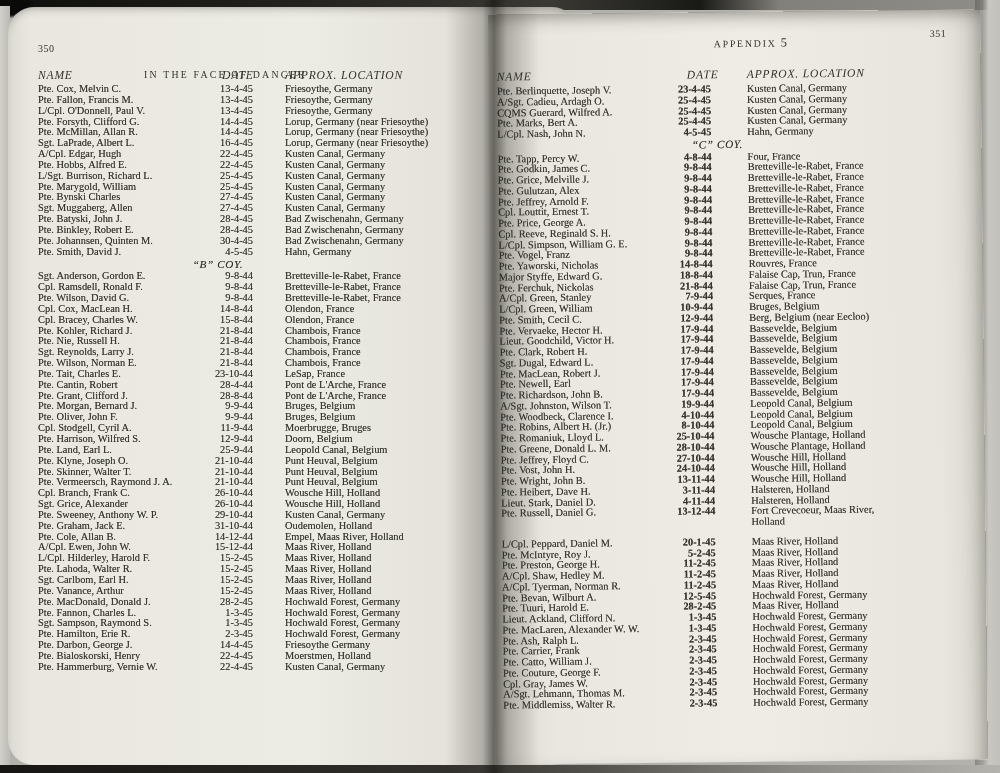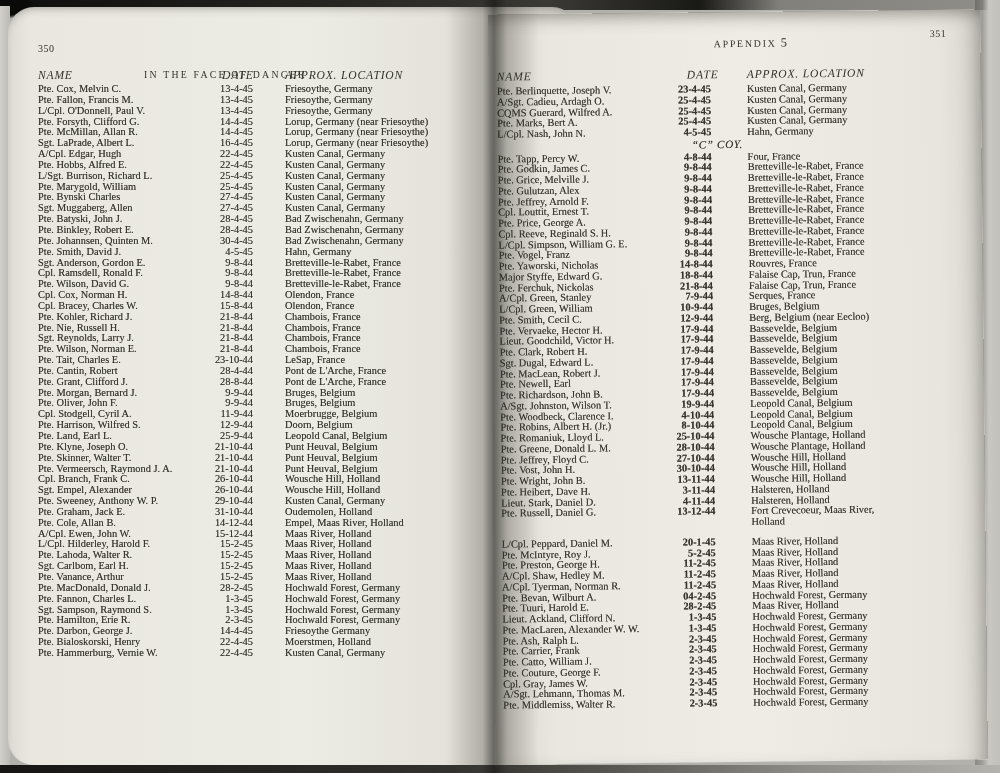--- a/index.html
+++ b/index.html
@@ -183,37 +183,38 @@
       <div class="row">
         <span class="c-name">Pte. Johannsen, Quinten M.</span>
         <span class="c-date">30-4-45</span>
         <span class="c-loc">Bad Zwischenahn, Germany</span>
       </div>
       <div class="row">
         <span class="c-name">Pte. Smith, David J.</span>
         <span class="c-date">4-5-45</span>
         <span class="c-loc">Hahn, Germany</span>
       </div>
+      <div class="coy-heading">“B” COY.</div>
       <div class="row">
         <span class="c-name">Sgt. Anderson, Gordon E.</span>
         <span class="c-date">9-8-44</span>
         <span class="c-loc">Bretteville-le-Rabet, France</span>
       </div>
       <div class="row">
         <span class="c-name">Cpl. Ramsdell, Ronald F.</span>
         <span class="c-date">9-8-44</span>
         <span class="c-loc">Bretteville-le-Rabet, France</span>
       </div>
       <div class="row">
         <span class="c-name">Pte. Wilson, David G.</span>
         <span class="c-date">9-8-44</span>
         <span class="c-loc">Bretteville-le-Rabet, France</span>
       </div>
       <div class="row">
-        <span class="c-name">Cpl. Cox, Norman H.</span>
+        <span class="c-name">Cpl. Cox, MacLean H.</span>
         <span class="c-date">14-8-44</span>
         <span class="c-loc">Olendon, France</span>
       </div>
       <div class="row">
         <span class="c-name">Cpl. Bracey, Charles W.</span>
         <span class="c-date">15-8-44</span>
         <span class="c-loc">Olendon, France</span>
       </div>
       <div class="row">
         <span class="c-name">Pte. Kohler, Richard J.</span>
@@ -256,21 +257,21 @@
         <span class="c-loc">Bruges, Belgium</span>
       </div>
       <div class="row">
         <span class="c-name">Pte. Oliver, John F.</span>
         <span class="c-date">9-9-44</span>
         <span class="c-loc">Bruges, Belgium</span>
       </div>
       <div class="row">
         <span class="c-name">Cpl. Stodgell, Cyril A.</span>
         <span class="c-date">11-9-44</span>
-        <span class="c-loc">Moerbrugge, Belgium</span>
+        <span class="c-loc">Moerbrugge, Bruges</span>
       </div>
       <div class="row">
         <span class="c-name">Pte. Harrison, Wilfred S.</span>
         <span class="c-date">12-9-44</span>
         <span class="c-loc">Doorn, Belgium</span>
       </div>
       <div class="row">
         <span class="c-name">Pte. Land, Earl L.</span>
         <span class="c-date">25-9-44</span>
         <span class="c-loc">Leopold Canal, Belgium</span>
@@ -289,21 +290,21 @@
         <span class="c-name">Pte. Vermeersch, Raymond J. A.</span>
         <span class="c-date">21-10-44</span>
         <span class="c-loc">Punt Heuval, Belgium</span>
       </div>
       <div class="row">
         <span class="c-name">Cpl. Branch, Frank C.</span>
         <span class="c-date">26-10-44</span>
         <span class="c-loc">Wousche Hill, Holland</span>
       </div>
       <div class="row">
-        <span class="c-name">Sgt. Empel, Alexander</span>
+        <span class="c-name">Sgt. Grice, Alexander</span>
         <span class="c-date">26-10-44</span>
         <span class="c-loc">Wousche Hill, Holland</span>
       </div>
       <div class="row">
         <span class="c-name">Pte. Sweeney, Anthony W. P.</span>
         <span class="c-date">29-10-44</span>
         <span class="c-loc">Kusten Canal, Germany</span>
       </div>
       <div class="row">
         <span class="c-name">Pte. Graham, Jack E.</span>
@@ -556,21 +557,21 @@
         <span class="c-date">28-10-44</span>
         <span class="c-loc">Wousche Plantage, Holland</span>
       </div>
       <div class="row">
         <span class="c-name">Pte. Jeffrey, Floyd C.</span>
         <span class="c-date">27-10-44</span>
         <span class="c-loc">Wousche Hill, Holland</span>
       </div>
       <div class="row">
         <span class="c-name">Pte. Vost, John H.</span>
-        <span class="c-date">30-10-44</span>
+        <span class="c-date">24-10-44</span>
         <span class="c-loc">Wousche Hill, Holland</span>
       </div>
       <div class="row">
         <span class="c-name">Pte. Wright, John B.</span>
         <span class="c-date">13-11-44</span>
         <span class="c-loc">Wousche Hill, Holland</span>
       </div>
       <div class="row">
         <span class="c-name">Pte. Heibert, Dave H.</span>
         <span class="c-date">3-11-44</span>
@@ -611,21 +612,21 @@
         <span class="c-date">11-2-45</span>
         <span class="c-loc">Maas River, Holland</span>
       </div>
       <div class="row">
         <span class="c-name">A/Cpl. Tyerman, Norman R.</span>
         <span class="c-date">11-2-45</span>
         <span class="c-loc">Maas River, Holland</span>
       </div>
       <div class="row">
         <span class="c-name">Pte. Bevan, Wilburt A.</span>
-        <span class="c-date">04-2-45</span>
+        <span class="c-date">12-5-45</span>
         <span class="c-loc">Hochwald Forest, Germany</span>
       </div>
       <div class="row">
         <span class="c-name">Pte. Tuuri, Harold E.</span>
         <span class="c-date">28-2-45</span>
         <span class="c-loc">Maas River, Holland</span>
       </div>
       <div class="row">
         <span class="c-name">Lieut. Ackland, Clifford N.</span>
         <span class="c-date">1-3-45</span>

